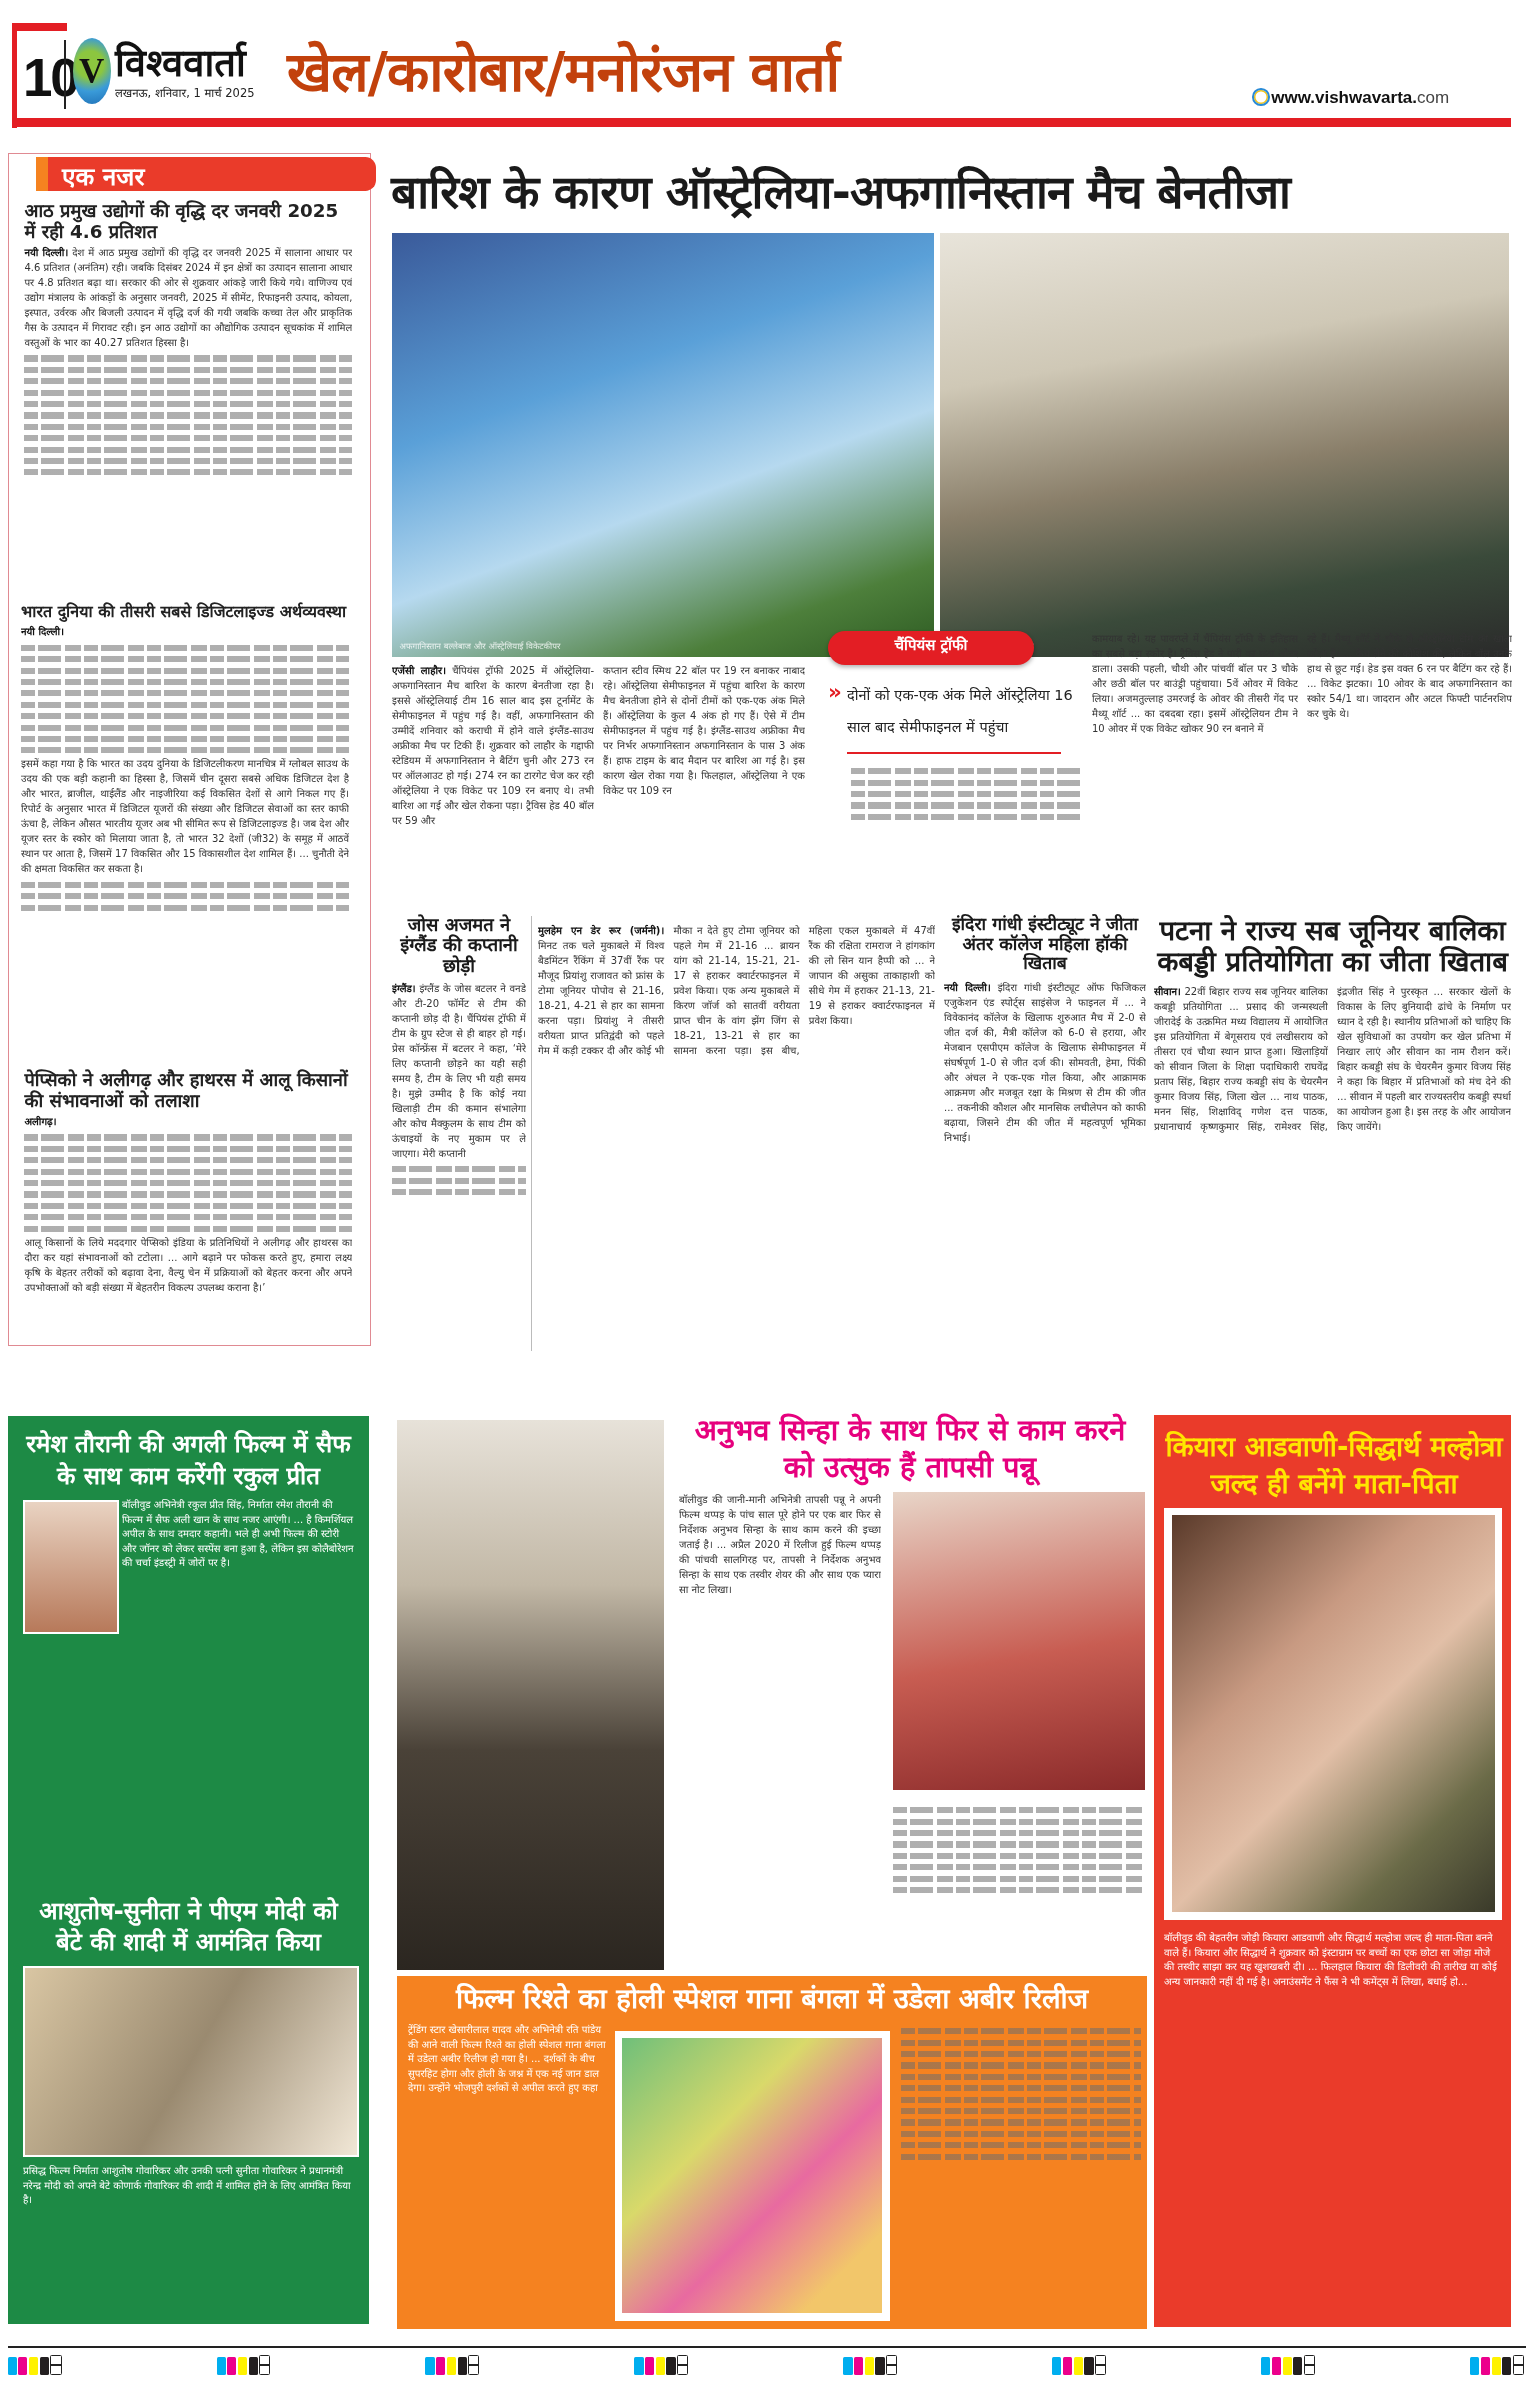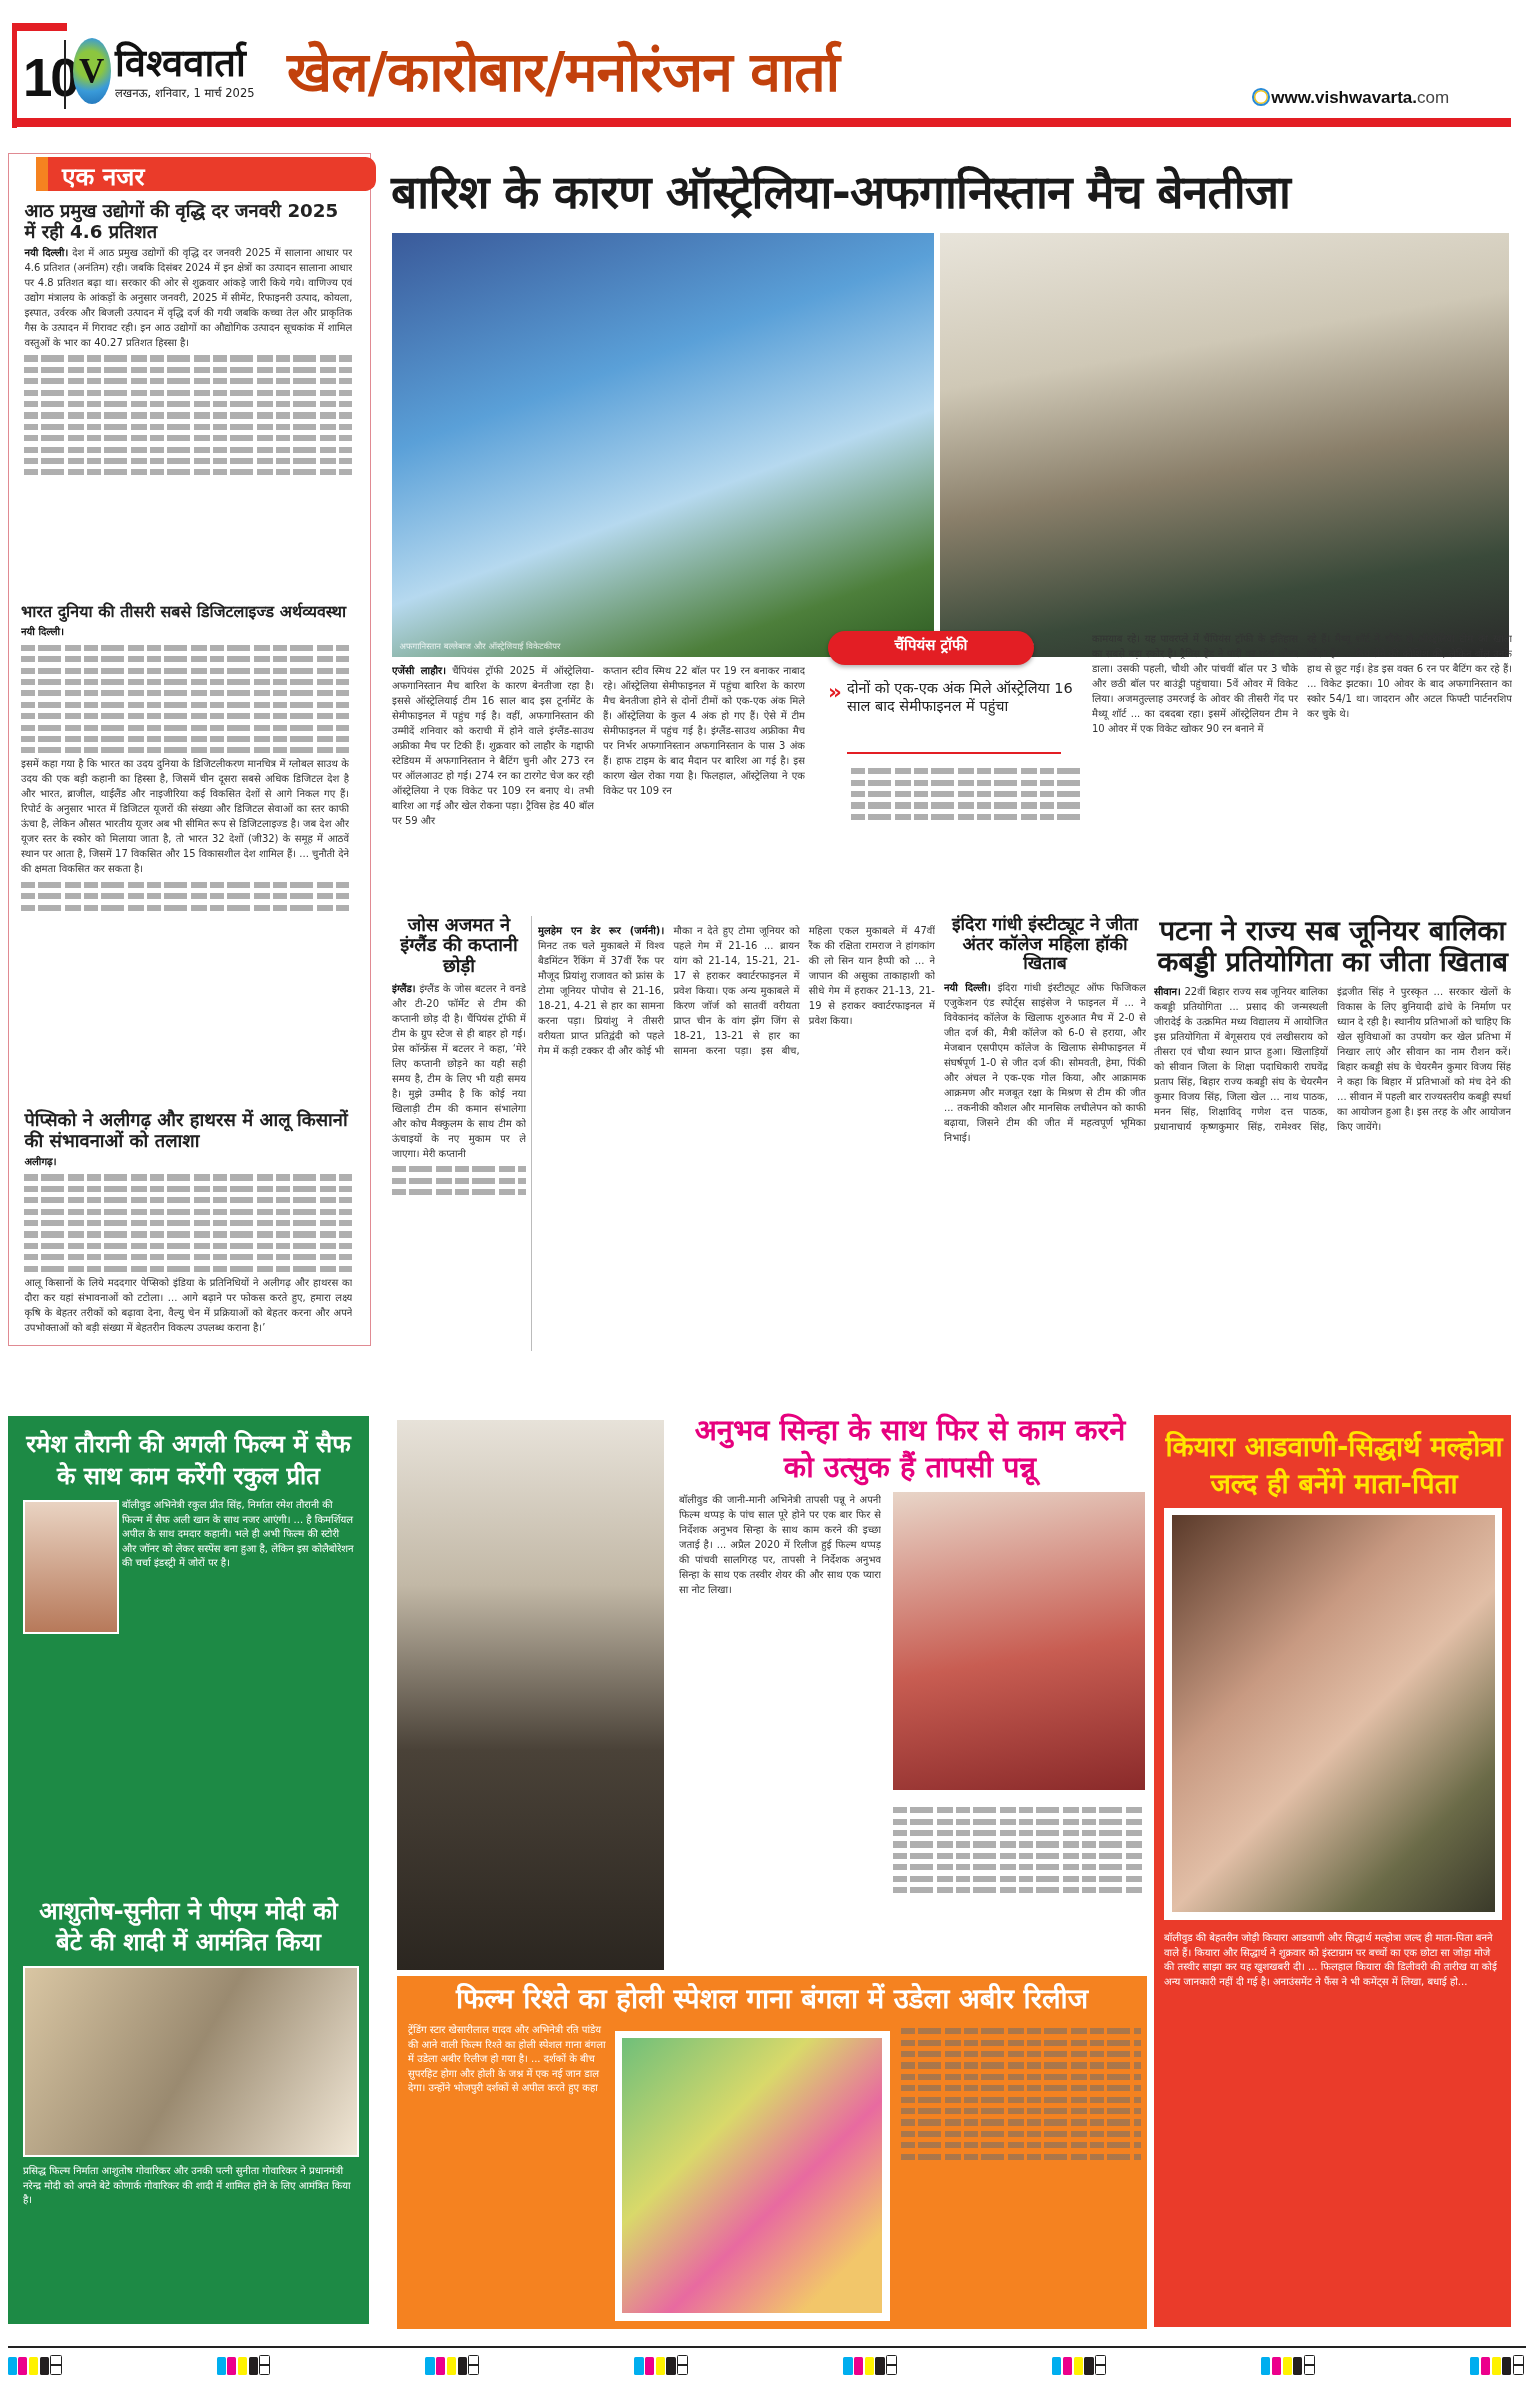--- a/index.html
+++ b/index.html
@@ -27,21 +27,21 @@
   .col b{color:#111;}
   .filler{display:block;height:6.1px;margin:5.3px 0 3.1px;background:repeating-linear-gradient(90deg,#6d6d6d 0 13.7px,transparent 13.7px 17px,#6d6d6d 17px 40px,transparent 40px 44px,#6d6d6d 44px 60px,transparent 60px 63px);opacity:.55;}
   
   .main-head{left:391px;top:159px;font-size:46px;font-weight:bold;color:#1a1a1a;letter-spacing:-0.8px;white-space:nowrap;}
   .photo{background:#999;overflow:hidden;}
   .photo1{left:392px;top:233px;width:542px;height:424px;background:linear-gradient(160deg,#3a5a9a 0%,#5aa0d8 35%,#b6d9ef 60%,#4d7f3b 85%,#2d5a22 100%);}
   .photo2{left:940px;top:233px;width:569px;height:424px;background:linear-gradient(170deg,#e8e4da 0%,#cfc8b6 30%,#8a7f6a 55%,#3a4a3a 80%,#2a2a2a 100%);}
   .photo-caption{position:absolute;bottom:6.1px;left:7.6px;font-size:8.4px;color:#fff;opacity:.8;}
   .ct-pill{left:828px;top:631px;width:206px;height:34px;background:#e31e24;border-radius:17px;box-shadow:0 2.3px 4.6px rgba(0,0,0,.3);}
   .ct-pill span{position:absolute;left:0;right:0;text-align:center;top:3.1px;color:#fff;font-size:15px;font-weight:bold;}
-  .pullquote{left:847px;top:679px;width:237px;font-size:14.5px;line-height:18px;color:#222;}
+  .pullquote{left:847px;top:679px;width:237px;font-size:14.5px;line-height:32px;color:#222;}
   .pq-mark{left:828px;top:679px;font-size:21.4px;font-weight:bold;color:#e31e24;}
   .pq-rule{left:847px;top:752px;width:214px;height:2.3px;background:#e31e24;}
   .subhead{font-weight:bold;color:#1a1a1a;line-height:1.12;text-align:center;}
   .divider-v{width:0.8px;background:#bbb;}
   
   .green-box{left:7.6px;top:1416px;width:361px;height:908px;background:#1d8a45;}
   .green-head{color:#fff;font-weight:bold;text-align:center;}
   .green-text{color:#fff;font-size:10px;line-height:14.5px;}
   .pink-head{color:#e6007e;font-weight:bold;text-align:center;}
   .red-box{left:1154px;top:1415px;width:357px;height:912px;background:#ea3b2a;}
@@ -76,21 +76,21 @@
   <div class="lhead" style="font-size:18.3px;">आठ प्रमुख उद्योगों की वृद्धि दर जनवरी 2025 में रही 4.6 प्रतिशत</div>
   <div class="col" style="height:336px;margin-top:3.1px;"><b>नयी दिल्ली।</b> <span>देश में आठ प्रमुख उद्योगों की वृद्धि दर जनवरी 2025 में सालाना आधार पर 4.6 प्रतिशत (अनंतिम) रही। जबकि दिसंबर 2024 में इन क्षेत्रों का उत्पादन सालाना आधार पर 4.8 प्रतिशत बढ़ा था। सरकार की ओर से शुक्रवार आंकड़े जारी किये गये। वाणिज्य एवं उद्योग मंत्रालय के आंकड़ों के अनुसार जनवरी, 2025 में सीमेंट, रिफाइनरी उत्पाद, कोयला, इस्पात, उर्वरक और बिजली उत्पादन में वृद्धि दर्ज की गयी जबकि कच्चा तेल और प्राकृतिक गैस के उत्पादन में गिरावट रही। इन आठ उद्योगों का औद्योगिक उत्पादन सूचकांक में शामिल वस्तुओं के भार का 40.27 प्रतिशत हिस्सा है।</span><span class="filler"></span><span class="filler"></span><span class="filler"></span><span class="filler"></span><span class="filler"></span><span class="filler"></span><span class="filler"></span><span class="filler"></span><span class="filler"></span><span class="filler"></span><span class="filler"></span></div>
 </div>
 
 <div class="abs" style="left:21px;top:603px;width:328px;">
   <div class="lhead" style="font-size:16px;">भारत दुनिया की तीसरी सबसे डिजिटलाइज्ड अर्थव्यवस्था</div>
   <div class="col" style="height:427px;margin-top:3.1px;"><b>नयी दिल्ली।</b> <span class="filler"></span><span class="filler"></span><span class="filler"></span><span class="filler"></span><span class="filler"></span><span class="filler"></span><span class="filler"></span><span class="filler"></span><span class="filler"></span><span class="filler"></span><span>इसमें कहा गया है कि भारत का उदय दुनिया के डिजिटलीकरण मानचित्र में ग्लोबल साउथ के उदय की एक बड़ी कहानी का हिस्सा है, जिसमें चीन दूसरा सबसे अधिक डिजिटल देश है और भारत, ब्राजील, थाईलैंड और नाइजीरिया कई विकसित देशों से आगे निकल गए हैं। रिपोर्ट के अनुसार भारत में डिजिटल यूजरों की संख्या और डिजिटल सेवाओं का स्तर काफी ऊंचा है, लेकिन औसत भारतीय यूजर अब भी सीमित रूप से डिजिटलाइज्ड है। जब देश और यूजर स्तर के स्कोर को मिलाया जाता है, तो भारत 32 देशों (जी32) के समूह में आठवें स्थान पर आता है, जिसमें 17 विकसित और 15 विकासशील देश शामिल हैं। ... चुनौती देने की क्षमता विकसित कर सकता है।</span><span class="filler"></span><span class="filler"></span><span class="filler"></span></div>
 </div>
 
 <div class="abs" style="left:24.4px;top:1069px;width:328px;">
-  <div class="lhead" style="font-size:18.3px;margin-top:40px;">पेप्सिको ने अलीगढ़ और हाथरस में आलू किसानों की संभावनाओं को तलाशा</div>
+  <div class="lhead" style="font-size:18.3px;">पेप्सिको ने अलीगढ़ और हाथरस में आलू किसानों की संभावनाओं को तलाशा</div>
   <div class="col" style="height:214px;margin-top:3.1px;"><b>अलीगढ़।</b> <span class="filler"></span><span class="filler"></span><span class="filler"></span><span class="filler"></span><span class="filler"></span><span class="filler"></span><span class="filler"></span><span class="filler"></span><span class="filler"></span><span>आलू किसानों के लिये मददगार पेप्सिको इंडिया के प्रतिनिधियों ने अलीगढ़ और हाथरस का दौरा कर यहां संभावनाओं को टटोला। ... आगे बढ़ाने पर फोकस करते हुए, हमारा लक्ष्य कृषि के बेहतर तरीकों को बढ़ावा देना, वैल्यु चेन में प्रक्रियाओं को बेहतर करना और अपने उपभोक्ताओं को बड़ी संख्या में बेहतरीन विकल्प उपलब्ध कराना है।’</span></div>
 </div>
 
 <div class="abs main-head">बारिश के कारण ऑस्ट्रेलिया-अफगानिस्तान मैच बेनतीजा</div>
 <div class="abs photo photo1">
     <span class="photo-caption">अफगानिस्तान बल्लेबाज और ऑस्ट्रेलियाई विकेटकीपर</span>
   </div>
 <div class="abs photo photo2">
     <span class="photo-caption">अफगानिस्तान समर्थक दर्शक</span>
   </div>

